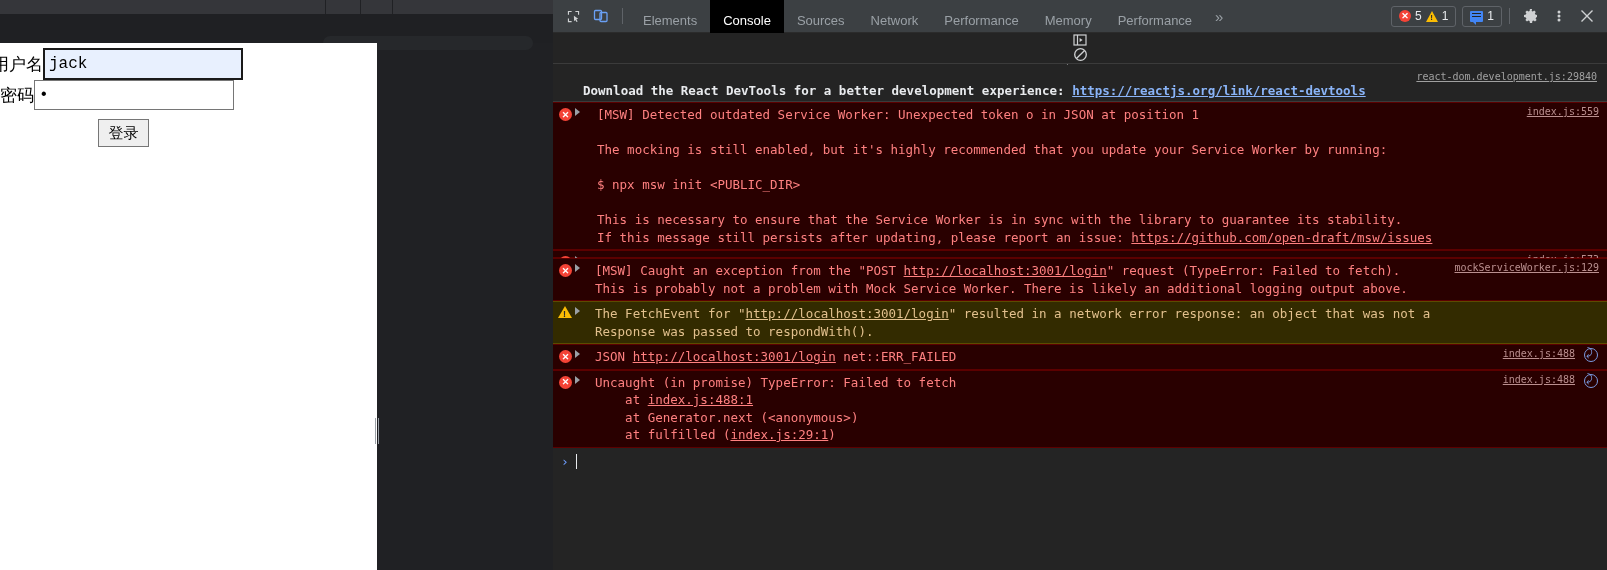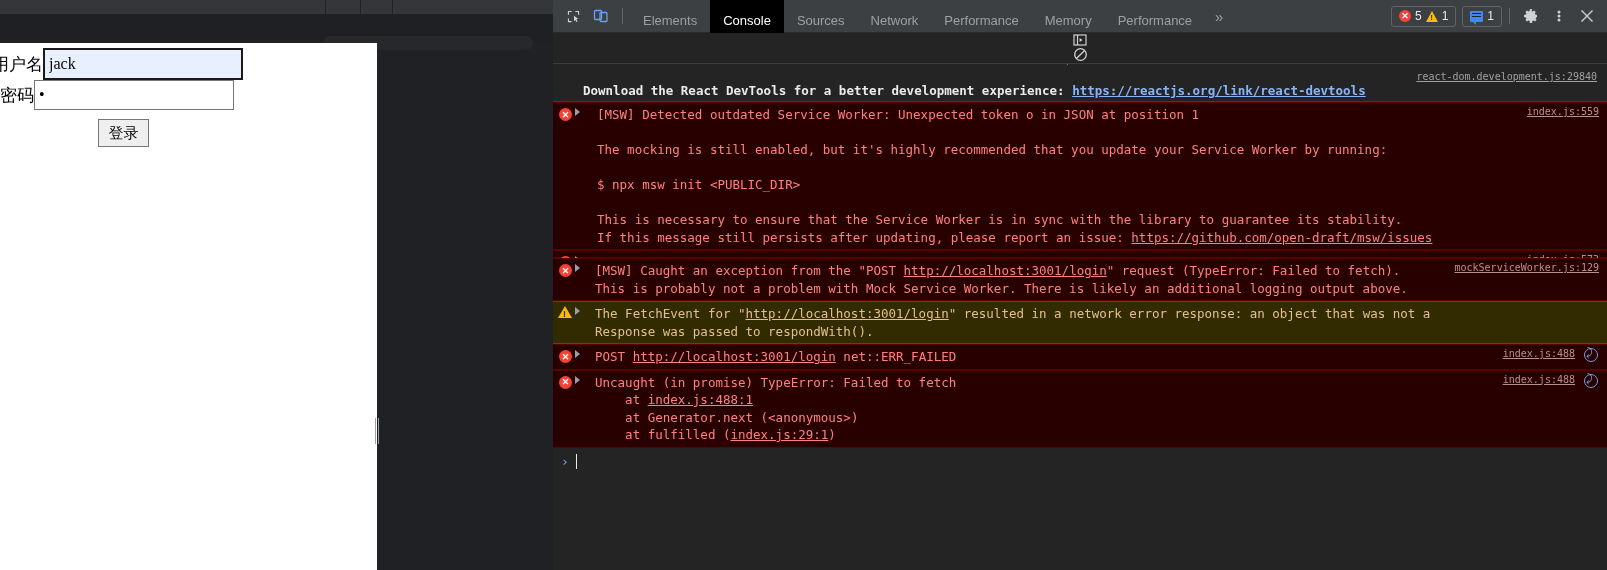--- a/index.html
+++ b/index.html
@@ -41,21 +41,21 @@
   .field-label {
     font-size: 17px; color: #000; line-height: 20px;
     font-family: "DejaVu Sans", "Liberation Sans", sans-serif;
     white-space: nowrap;
   }
   .text-input {
     height: 30px; width: 200px;
     border: 1px solid #767676;
     font-size: 16px; color: #000;
     padding: 4px 4px;
-    font-family: Liberation Serif, serif;
+    font-family: Liberation Mono, monospace;
     outline: none;
   }
   .text-input.autofilled {
     background: #e8f0fe;
     border: 2px solid #1a1a1a;
     height: 32px;
   }
   .text-input.plain { background: #ffffff; }
   .login-btn {
     position: absolute; left: 98px; top: 76px;
@@ -429,21 +429,21 @@
         <span class="badge wrn"></span>
         <span class="disc"></span>
         <div class="txt" style="padding-left:14px; padding-right:160px"><span>The FetchEvent for "</span><a class="lnk">http://localhost:3001/login</a><span>" resulted in a network error response: an object that was not a Response was passed to respondWith().</span></div>
       </div>
 
       <div class="cmsg error">
         <span class="badge err">✕</span>
         <span class="disc"></span>
         <span class="src" style="right:32px">index.js:488</span>
         <span class="netbtn"></span>
-        <div class="txt" style="padding-left:14px"><span>POST </span><a class="lnk">http://localhost:3001/login</a><span> net::ERR_FAILED</span></div>
+        <div class="txt" style="padding-left:14px"><span>JSON </span><a class="lnk">http://localhost:3001/login</a><span> net::ERR_FAILED</span></div>
       </div>
 
       <div class="cmsg error">
         <span class="badge err">✕</span>
         <span class="disc"></span>
         <span class="src" style="right:32px">index.js:488</span>
         <span class="netbtn"></span>
         <div class="txt" style="padding-left:14px"><span>Uncaught (in promise) TypeError: Failed to fetch
     at </span><a class="lnk">index.js:488:1</a><span>
     at Generator.next (&lt;anonymous&gt;)

